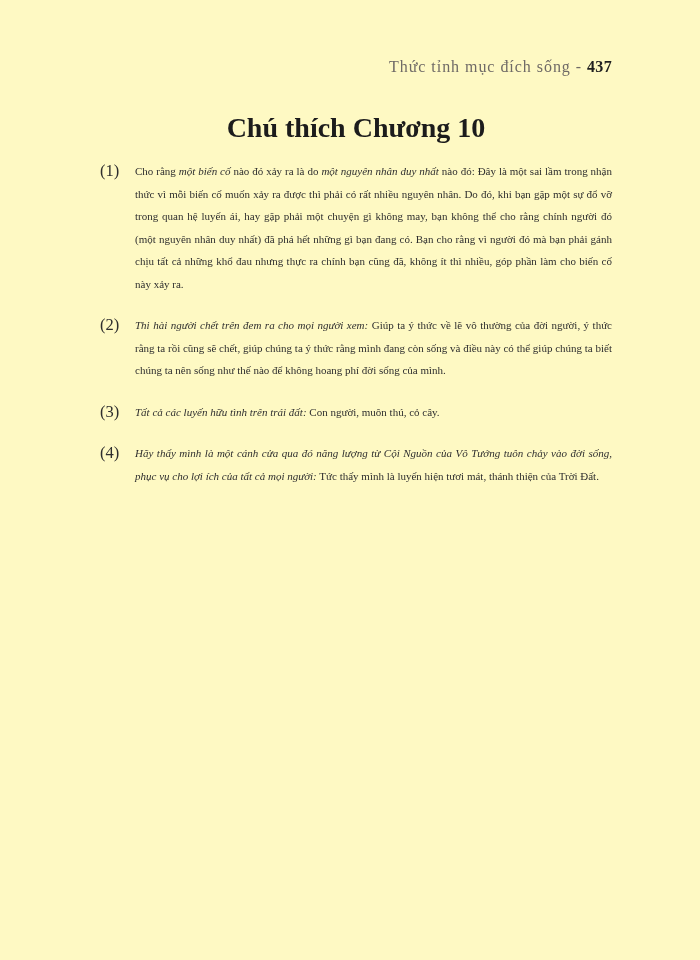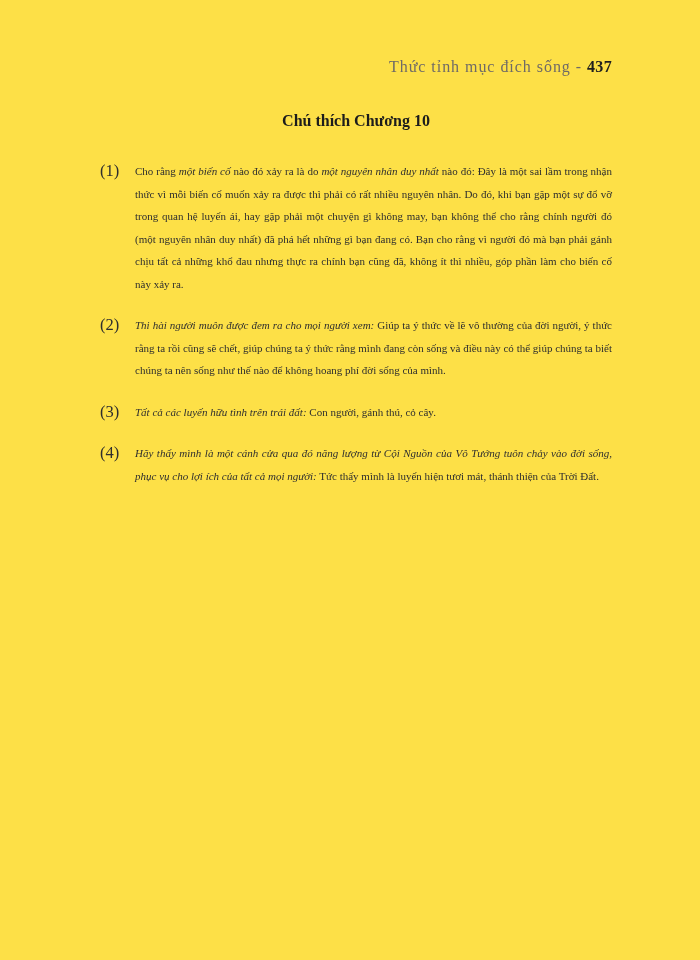--- a/index.html
+++ b/index.html
@@ -4,21 +4,21 @@
 <style>
   html, body {
     margin: 0;
     padding: 0;
     background: #ffffff;
   }
   .page {
     position: relative;
     width: 700px;
     height: 960px;
-    background: #fde047;
+    background: #fef9c3;
     overflow: hidden;
     font-family: "Liberation Serif", "DejaVu Serif", serif;
     color: #2e2e2e;
   }
   .running-header {
     position: absolute;
     top: 58px;
     left: 100px;
     right: 88px;
     text-align: right;
@@ -32,21 +32,21 @@
     color: #1f1f1f;
     letter-spacing: 0.02em;
   }
   .chapter-title {
     position: absolute;
     top: 112px;
     left: 100px;
     right: 88px;
     margin: 0;
     text-align: center;
-    font-size: 16px;
+    font-size: 28px;
     font-weight: bold;
     color: #1c1c1c;
   }
   .notes-list {
     position: absolute;
     top: 160px;
     left: 100px;
     right: 88px;
   }
   .note {
@@ -82,25 +82,25 @@
 
   <h1 class="chapter-title">Chú thích Chương 10</h1>
 
   <div class="notes-list">
       <div class="note">
         <span class="note-number">(1)</span>
         <p class="note-text"><span>Cho rằng </span><em>một biến cố</em><span> nào đó xảy ra là do </span><em>một nguyên nhân duy nhất</em><span> nào đó: Đây là một sai lầm trong nhận thức vì mỗi biến cố muốn xảy ra được thì phải có rất nhiều nguyên nhân. Do đó, khi bạn gặp một sự đổ vỡ trong quan hệ luyến ái, hay gặp phải một chuyện gì không may, bạn không thể cho rằng chính người đó (một nguyên nhân duy nhất) đã phá hết những gì bạn đang có. Bạn cho rằng vì người đó mà bạn phải gánh chịu tất cả những khổ đau nhưng thực ra chính bạn cũng đã, không ít thì nhiều, góp phần làm cho biến cố này xảy ra.</span></p>
       </div>
       <div class="note">
         <span class="note-number">(2)</span>
-        <p class="note-text"><em>Thi hài người muôn được đem ra cho mọi người xem:</em><span> Giúp ta ý thức về lẽ vô thường của đời người, ý thức rằng ta rồi cũng sẽ chết, giúp chúng ta ý thức rằng mình đang còn sống và điều này có thể giúp chúng ta biết chúng ta nên sống như thế nào để không hoang phí đời sống của mình.</span></p>
+        <p class="note-text"><em>Thi hài người chết trên đem ra cho mọi người xem:</em><span> Giúp ta ý thức về lẽ vô thường của đời người, ý thức rằng ta rồi cũng sẽ chết, giúp chúng ta ý thức rằng mình đang còn sống và điều này có thể giúp chúng ta biết chúng ta nên sống như thế nào để không hoang phí đời sống của mình.</span></p>
       </div>
       <div class="note">
         <span class="note-number">(3)</span>
-        <p class="note-text"><em>Tất cả các luyến hữu tình trên trái đất:</em><span> Con người, gánh thú, cỏ cây.</span></p>
+        <p class="note-text"><em>Tất cả các luyến hữu tình trên trái đất:</em><span> Con người, muôn thú, cỏ cây.</span></p>
       </div>
       <div class="note">
         <span class="note-number">(4)</span>
         <p class="note-text"><em>Hãy thấy mình là một cánh cửa qua đó năng lượng từ Cội Nguồn của Vô Tướng tuôn chảy vào đời sống, phục vụ cho lợi ích của tất cả mọi người:</em><span> Tức thấy mình là luyến hiện tươi mát, thánh thiện của Trời Đất.</span></p>
       </div>
     </div>
 
 </div>
 
 </body></html>

